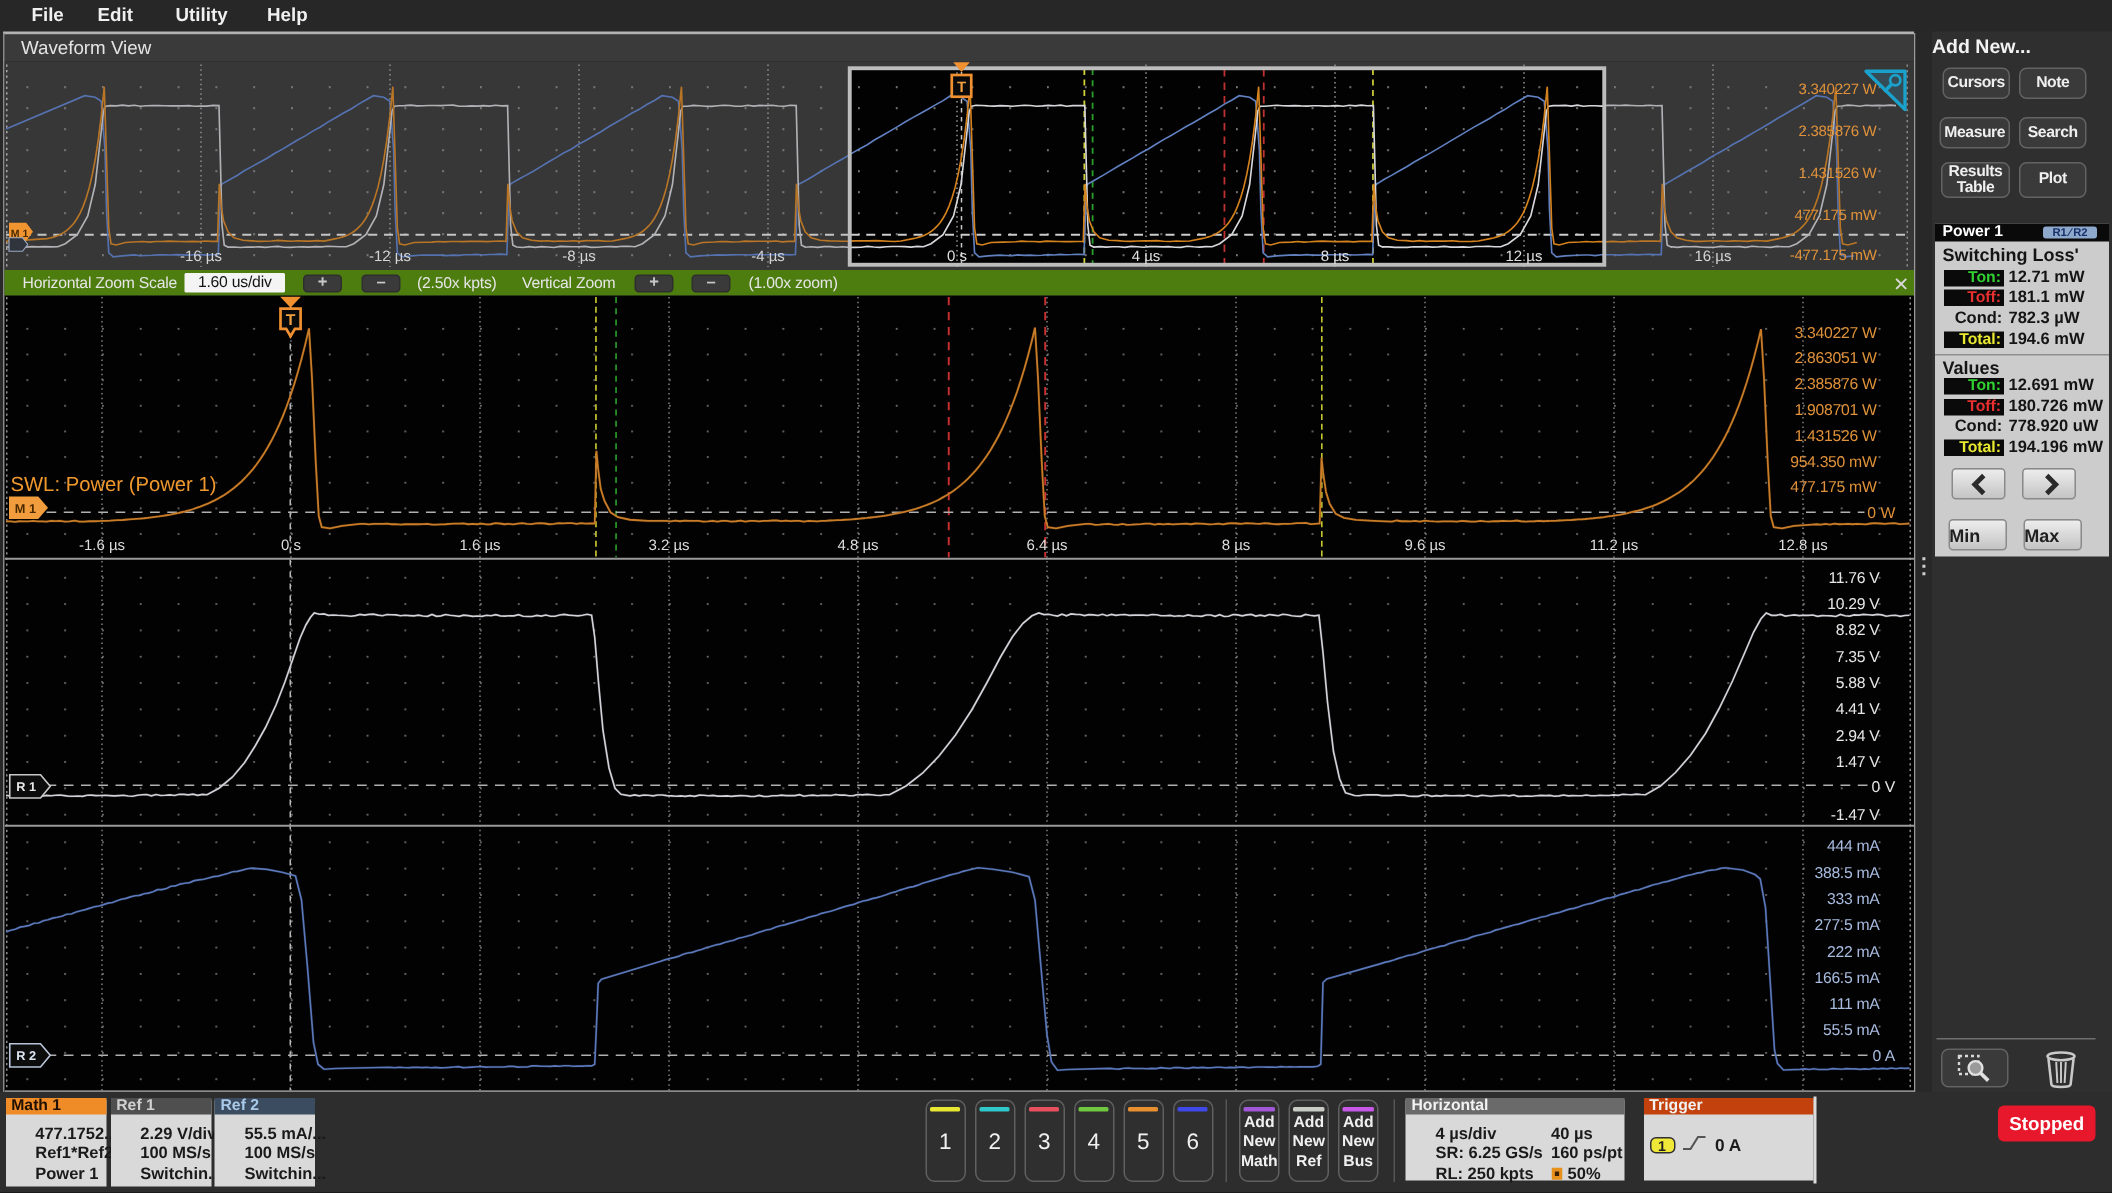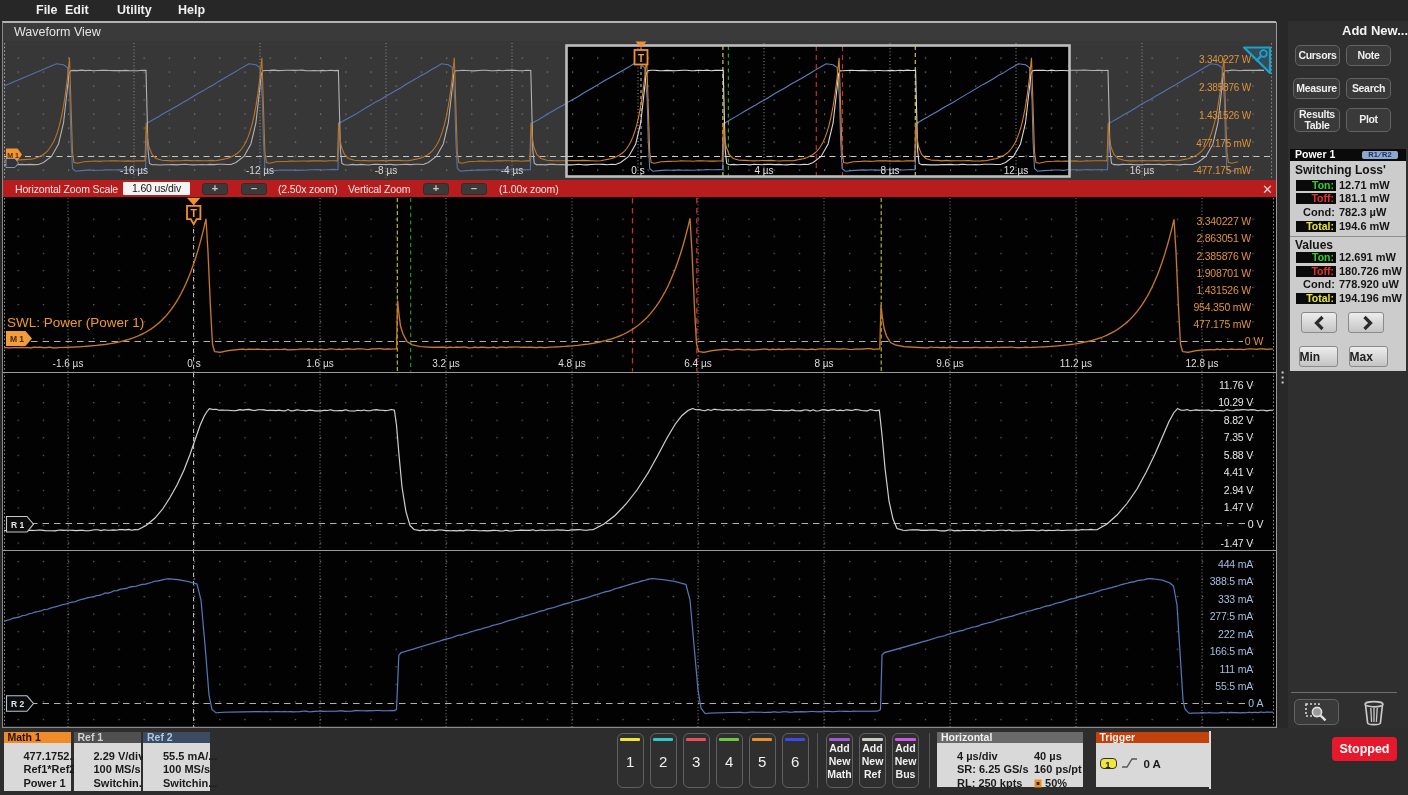--- a/index.html
+++ b/index.html
@@ -3,47 +3,47 @@
 <style>
 *{margin:0;padding:0;box-sizing:border-box}
 body{width:1408px;height:795px;background:#282828;font-family:"Liberation Sans",sans-serif;overflow:hidden;position:relative}
 .abs{position:absolute;white-space:nowrap}
 #menubar{left:0;top:0;width:1408px;height:21px;background:#272727}
 #menubar span{position:absolute;top:3px;font-size:12.5px;font-weight:bold;color:#f0f0f0}
 #topline{left:2px;top:21px;width:1274px;height:1.5px;background:#b2b2b2}
 #titlebar{left:3px;top:22.5px;width:1273px;height:18.5px;background:#3a3a3a;color:#e4e4e4;font-size:12.5px;line-height:18px;padding-left:11px}
 #lbord{left:2px;top:22px;width:1px;height:706px;background:#8a8a8a}
 #rbord{left:1276px;top:22px;width:1px;height:706px;background:#9a9a9a}
-#toolbar{left:3px;top:180px;width:1273px;height:17px;background:#b91c1c;color:#e6e6e6;font-size:10.5px;letter-spacing:-0.15px}
+#toolbar{left:3px;top:180px;width:1273px;height:17px;background:#4d7c0f;color:#e6e6e6;font-size:10.5px;letter-spacing:-0.15px}
 #toolbar .t{position:absolute;top:2.5px}
 .tbtn{position:absolute;top:3px;width:26px;height:11.5px;background:#3a3a3a;border-radius:3px;border:1px solid #2e2e2e;color:#c8c8c8;text-align:center;line-height:9px;font-weight:bold;font-size:11px}
 #zoominput{position:absolute;left:120px;top:1.5px;width:67px;height:13.5px;background:#f4f4f4;color:#141414;font-size:10.5px;text-align:center;line-height:13.5px;border-radius:1px;letter-spacing:-0.15px}
 #strip{left:1277px;top:21px;width:11px;height:707px;background:#282828}
 #rpanel{left:1288px;top:21px;width:120px;height:707px;background:#2f2f2f}
 .rbtn{position:absolute;background:#3a3a3a;border:1px solid #636363;border-radius:5px;color:#efefef;font-size:10.5px;letter-spacing:-0.3px;font-weight:bold;display:flex;align-items:center;justify-content:center;text-align:center;line-height:11px}
-#addnew{left:0;top:2px;width:120px;text-align:right;font-size:13px;font-weight:bold;color:#f2f2f2}
+#addnew{left:0;top:2px;width:120px;text-align:left;font-size:13px;font-weight:bold;color:#f2f2f2}
 #mpanel{position:absolute;left:2px;top:128px;width:116px;height:222px;background:#cccccc}
 #mhead{position:absolute;left:0;top:0;width:116px;height:11.5px;background:#0a0a0a;color:#fff;font-size:10.5px;font-weight:bold;padding-left:5px;line-height:11.5px}
 .mrow{position:absolute;left:0;width:116px;height:13px;font-size:11px;font-weight:bold;color:#141414}
 .mtag{position:absolute;left:6px;width:40px;height:11px;background:#0a0a0a;text-align:right;padding-right:2px;line-height:11px;font-size:10.5px}
 .mplain{position:absolute;left:10px;width:40px;text-align:center;padding-right:2px;line-height:11px;font-size:11px;color:#141414}
 .mval{position:absolute;left:49px;line-height:11px}
 .gbtn{position:absolute;background:linear-gradient(#ededed,#c4c4c4);border:1px solid #8a8a8a;border-radius:3px;color:#202020;font-weight:bold;text-align:left}
 #botbar{left:0;top:728px;width:1408px;height:67px;background:#2d2d2d}
 .badge{position:absolute;top:3.5px;background:#d9d9d9;border-radius:2px 2px 0 0}
 .bhead{height:11.5px;font-size:10.5px;font-weight:bold;padding-left:4px;line-height:11.5px;margin-bottom:7px}
 .brow{font-size:11px;font-weight:bold;color:#1a1a1a;padding-left:20px;line-height:13.4px}
 .chbtn{position:absolute;top:5px;width:27.5px;height:55px;background:#2f2f2f;border:1.5px solid #606060;border-radius:6px}
 .chline{position:absolute;left:2px;top:4px;width:20.5px;height:2.5px;border-radius:1px}
 .chnum{position:absolute;width:100%;text-align:center;top:19px;font-size:15px;color:#f0f0f0}
 .addbtn{position:absolute;top:5px;width:27px;height:55px;background:#2f2f2f;border:1.5px solid #606060;border-radius:6px;color:#f0f0f0;font-size:10.5px;font-weight:bold;text-align:center;line-height:13px;padding-top:8px}
 </style></head>
 <body>
 <div id="menubar" class="abs">
-  <span style="left:36px">File</span>
+  <span style="left:21px">File</span>
     <span style="left:65px">Edit</span>
   <span style="left:117px">Utility</span>
     <span style="left:178px">Help</span>
 </div>
 <div id="topline" class="abs"></div>
 <div id="titlebar" class="abs">Waveform View</div>
 <div id="lbord" class="abs"></div>
 <div id="rbord" class="abs"></div>
 <svg id="ov" style="position:absolute;left:3px;top:41px" width="1273" height="139" viewBox="3 41 1273 139">
 <rect x="3" y="41" width="1273" height="139" fill="#373737"></rect>
@@ -115,21 +115,21 @@
 <text x="641" y="61.5" font-size="10" font-weight="bold" fill="#f0a040" text-anchor="middle">T</text>
 <polygon points="6,148.5 17.5,148.5 22,154.5 17.5,160.5 6,160.5" fill="#f0952f"></polygon>
 <text x="13" y="157.8" font-size="7" font-weight="bold" fill="#4a2a00" text-anchor="middle">M 1</text>
 <polygon points="6,158.5 15,158.5 18.5,163 15,167.5 6,167.5" fill="#30343c" stroke="#9aa8c0" stroke-width="0.8"></polygon>
 </svg>
 <div id="toolbar" class="abs">
   <span class="t" style="left:12px">Horizontal Zoom Scale</span>
   <span id="zoominput">1.60 us/div</span>
   <span class="tbtn" style="left:199px">+</span>
   <span class="tbtn" style="left:238px">–</span>
-  <span class="t" style="left:275px">(2.50x zoom)</span>
+  <span class="t" style="left:275px">(2.50x kpts)</span>
   <span class="t" style="left:345px">Vertical Zoom</span>
   <span class="tbtn" style="left:420px">+</span>
   <span class="tbtn" style="left:458px">–</span>
   <span class="t" style="left:496px">(1.00x zoom)</span>
   <span class="t" style="left:1259px;top:1.5px;font-size:13px;color:#d8d8d8">✕</span>
 </div>
 <svg id="mainview" style="position:absolute;left:3px;top:197px" width="1273" height="531" viewBox="3 197 1273 531">
 <rect x="3" y="197" width="1273" height="531" fill="#020202"></rect>
 <defs>
 <pattern id="pd1" x="17.6" y="13.4" width="25.2" height="17.1" patternUnits="userSpaceOnUse">

